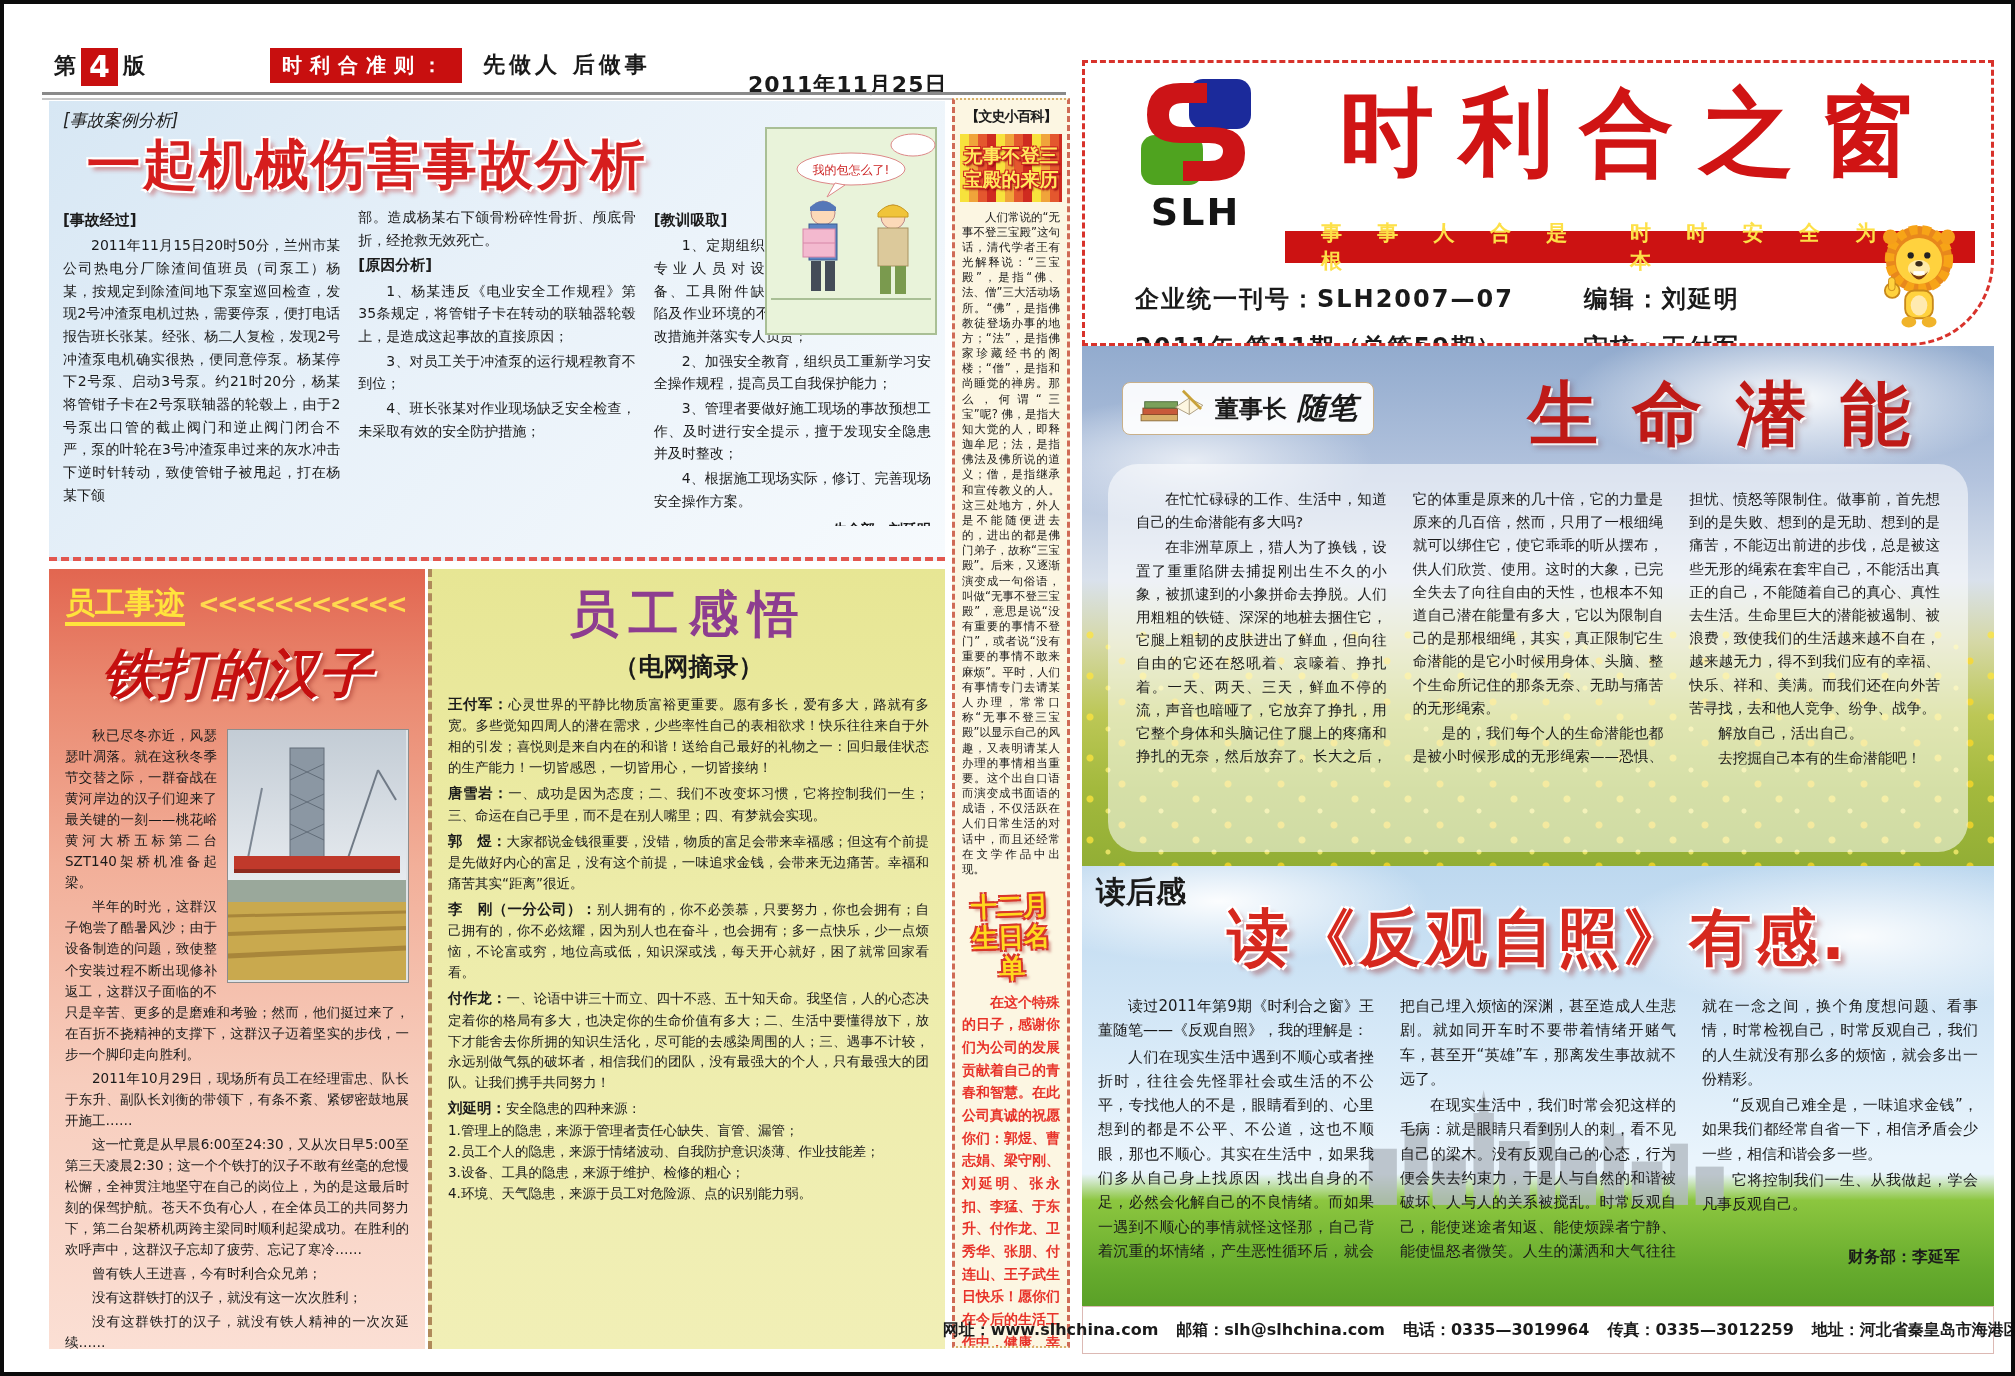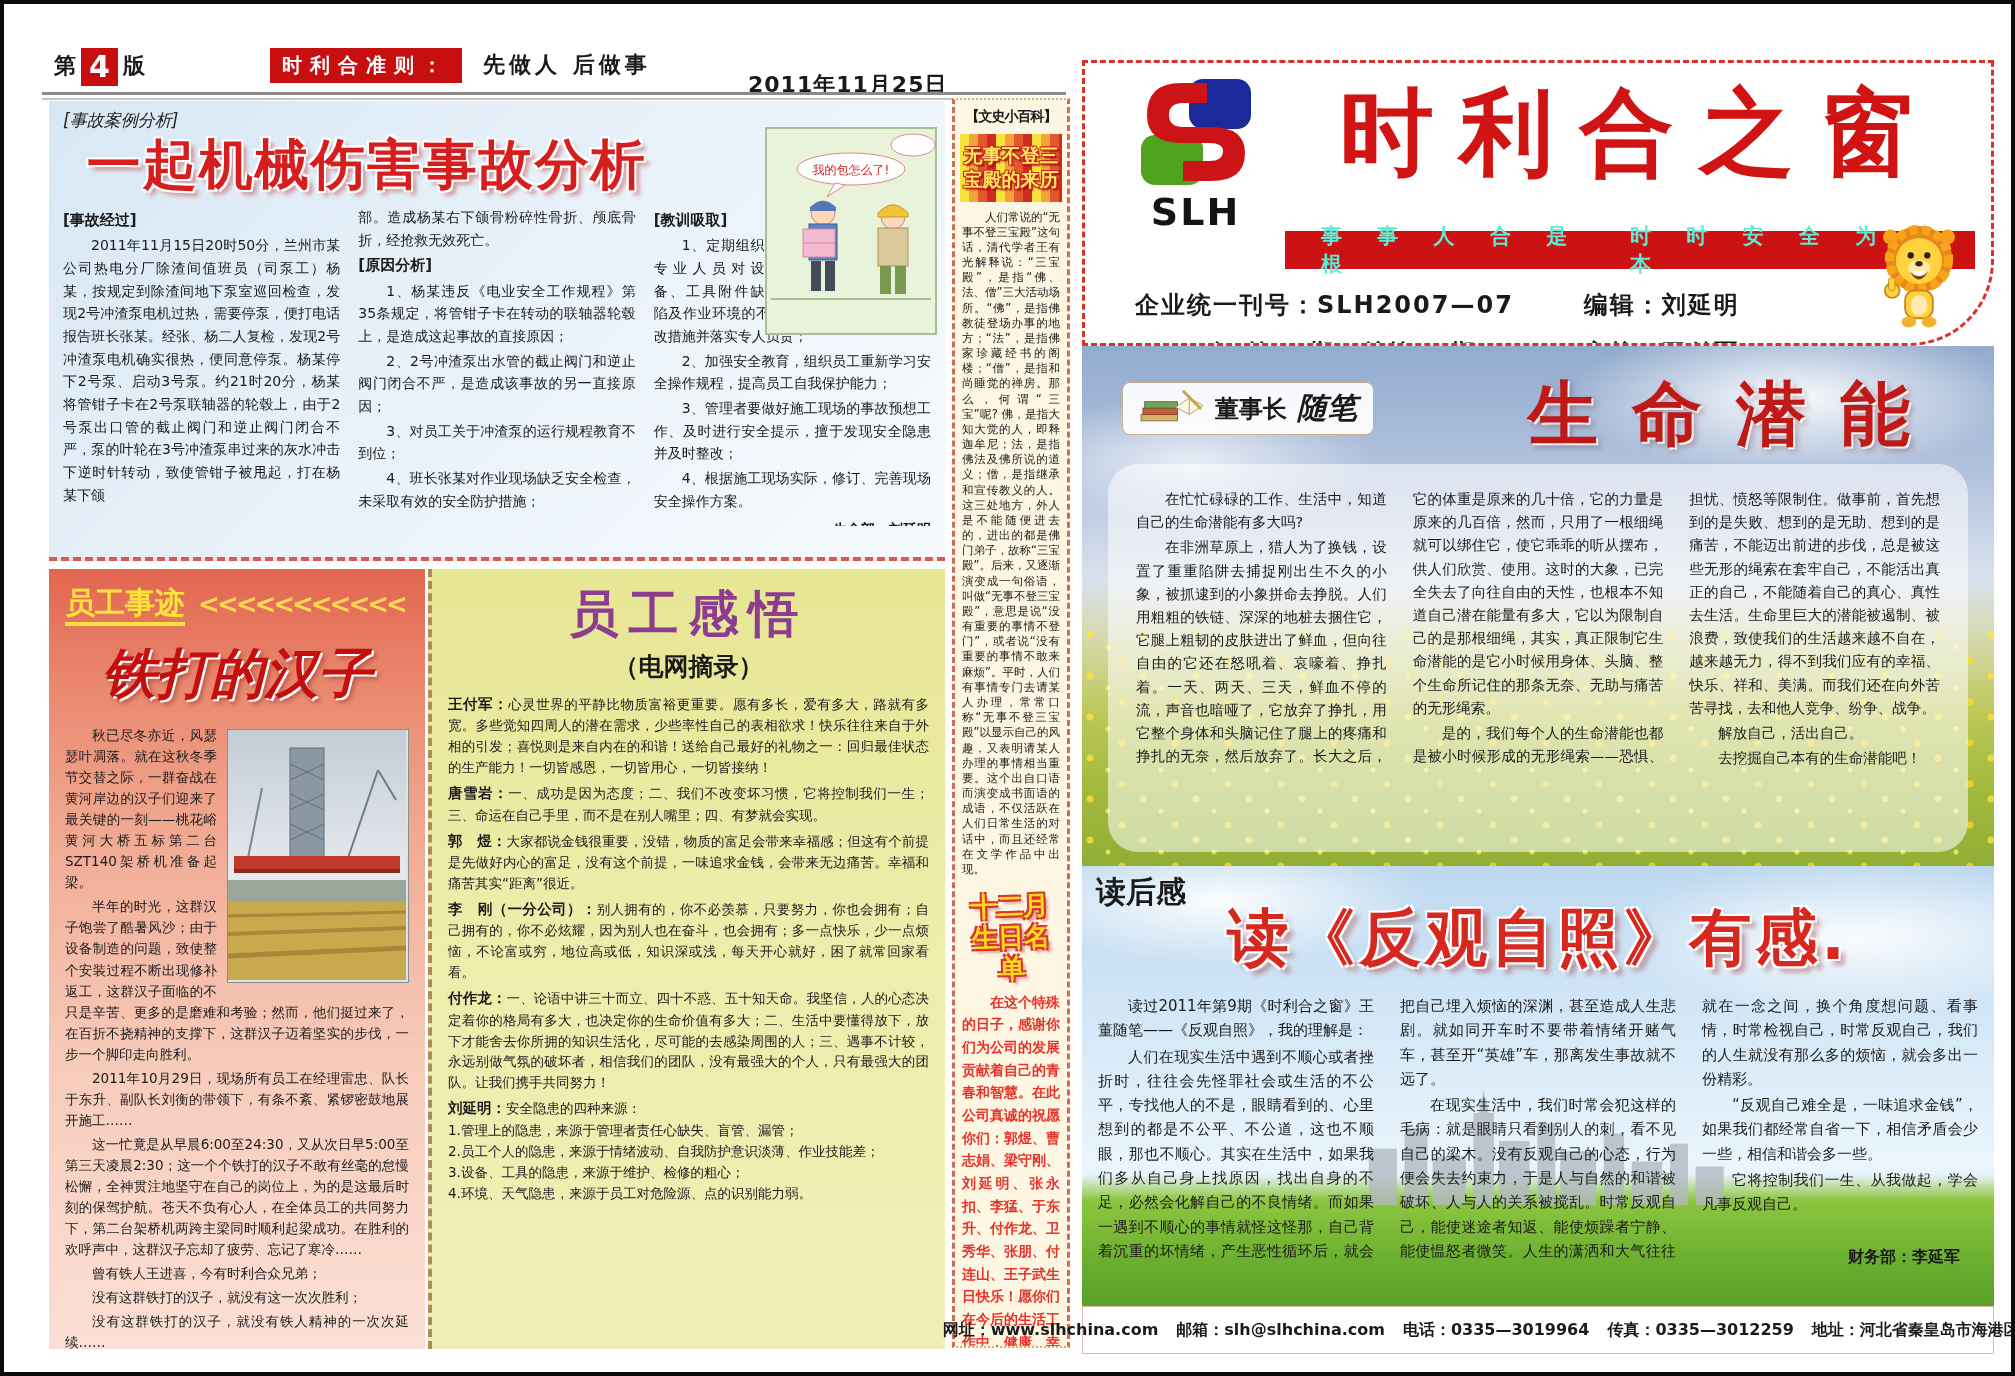--- a/index.html
+++ b/index.html
@@ -74,21 +74,21 @@
   
   .right-page{position:absolute;left:1078px;top:56px;width:912px;height:1294px;display:flex;flex-direction:column;}
   
   .masthead{position:relative;height:286px;box-sizing:border-box;background:#fff;
             border:3px dashed #d8322b;border-radius:0 0 85px 0;overflow:hidden;}
   .mh-top{display:flex;align-items:flex-start;}
   .mh-logo{width:185px;padding:14px 0 0 18px;text-align:center;}
   .mh-logo .slh-text{font-size:38px;font-weight:900;letter-spacing:2px;color:#141414;line-height:1;margin-top:2px;}
   .mh-title{flex:1;text-align:center;font-size:94px;font-weight:900;color:#d01414;letter-spacing:26px;
             line-height:1.1;margin-top:18px;font-family:"DejaVu Serif","Liberation Serif",serif;}
-  .mh-band{margin-left:200px;margin-right:16px;height:38px;background:#cc1212;color:#5eead4;
+  .mh-band{margin-left:200px;margin-right:16px;height:32px;background:#cc1212;color:#fde047;
            display:flex;justify-content:space-between;align-items:center;padding:0 36px;
            font-size:21px;font-weight:bold;letter-spacing:14px;}
   .mh-info{display:flex;gap:70px;padding:20px 0 0 50px;}
   .mh-info .line{font-size:24px;font-weight:600;letter-spacing:2px;margin-bottom:16px;}
   .mh-lion{position:absolute;right:20px;bottom:6px;}
   
   .suibi{position:relative;height:520px;overflow:hidden;
      background:
        radial-gradient(ellipse 320px 110px at 78% 10%,rgba(255,255,255,.95),rgba(255,255,255,0) 70%),
        radial-gradient(ellipse 260px 90px at 12% 22%,rgba(255,255,255,.7),rgba(255,255,255,0) 70%),
@@ -173,21 +173,20 @@
     </div>
     <div class="acc-cols">
       <div class="acc-col">
         <div class="acc-head">[事故经过]</div>
         <p>2011年11月15日20时50分，兰州市某公司热电分厂除渣间值班员（司泵工）杨某，按规定到除渣间地下泵室巡回检查，发现2号冲渣泵电机过热，需要停泵，便打电话报告班长张某。经张、杨二人复检，发现2号冲渣泵电机确实很热，便同意停泵。杨某停下2号泵、启动3号泵。约21时20分，杨某将管钳子卡在2号泵联轴器的轮毂上，由于2号泵出口管的截止阀门和逆止阀门闭合不严，泵的叶轮在3号冲渣泵串过来的灰水冲击下逆时针转动，致使管钳子被甩起，打在杨某下颌</p>
       </div>
       <div class="acc-col">
         <p class="noindent">部。造成杨某右下颌骨粉碎性骨折、颅底骨折，经抢救无效死亡。</p>
         <div class="acc-head">[原因分析]</div>
         <p>1、杨某违反《电业安全工作规程》第35条规定，将管钳子卡在转动的联轴器轮毂上，是造成这起事故的直接原因；</p>
-        <p>2、2号冲渣泵出水管的截止阀门和逆止阀门闭合不严，是造成该事故的另一直接原因；</p>
         <p>3、对员工关于冲渣泵的运行规程教育不到位；</p>
         <p>4、班长张某对作业现场缺乏安全检查，未采取有效的安全防护措施；</p>
       </div>
       <div class="acc-col">
         <div class="col3-spacer"></div>
         <div class="acc-head">[教训吸取]</div>
         <p>1、定期组织专业人员对设备、工具附件缺陷及作业环境的不良状态进行检查，制定整改措施并落实专人负责；</p>
         <p>2、加强安全教育，组织员工重新学习安全操作规程，提高员工自我保护能力；</p>
         <p>3、管理者要做好施工现场的事故预想工作、及时进行安全提示，擅于发现安全隐患并及时整改；</p>
         <p>4、根据施工现场实际，修订、完善现场安全操作方案。</p>

